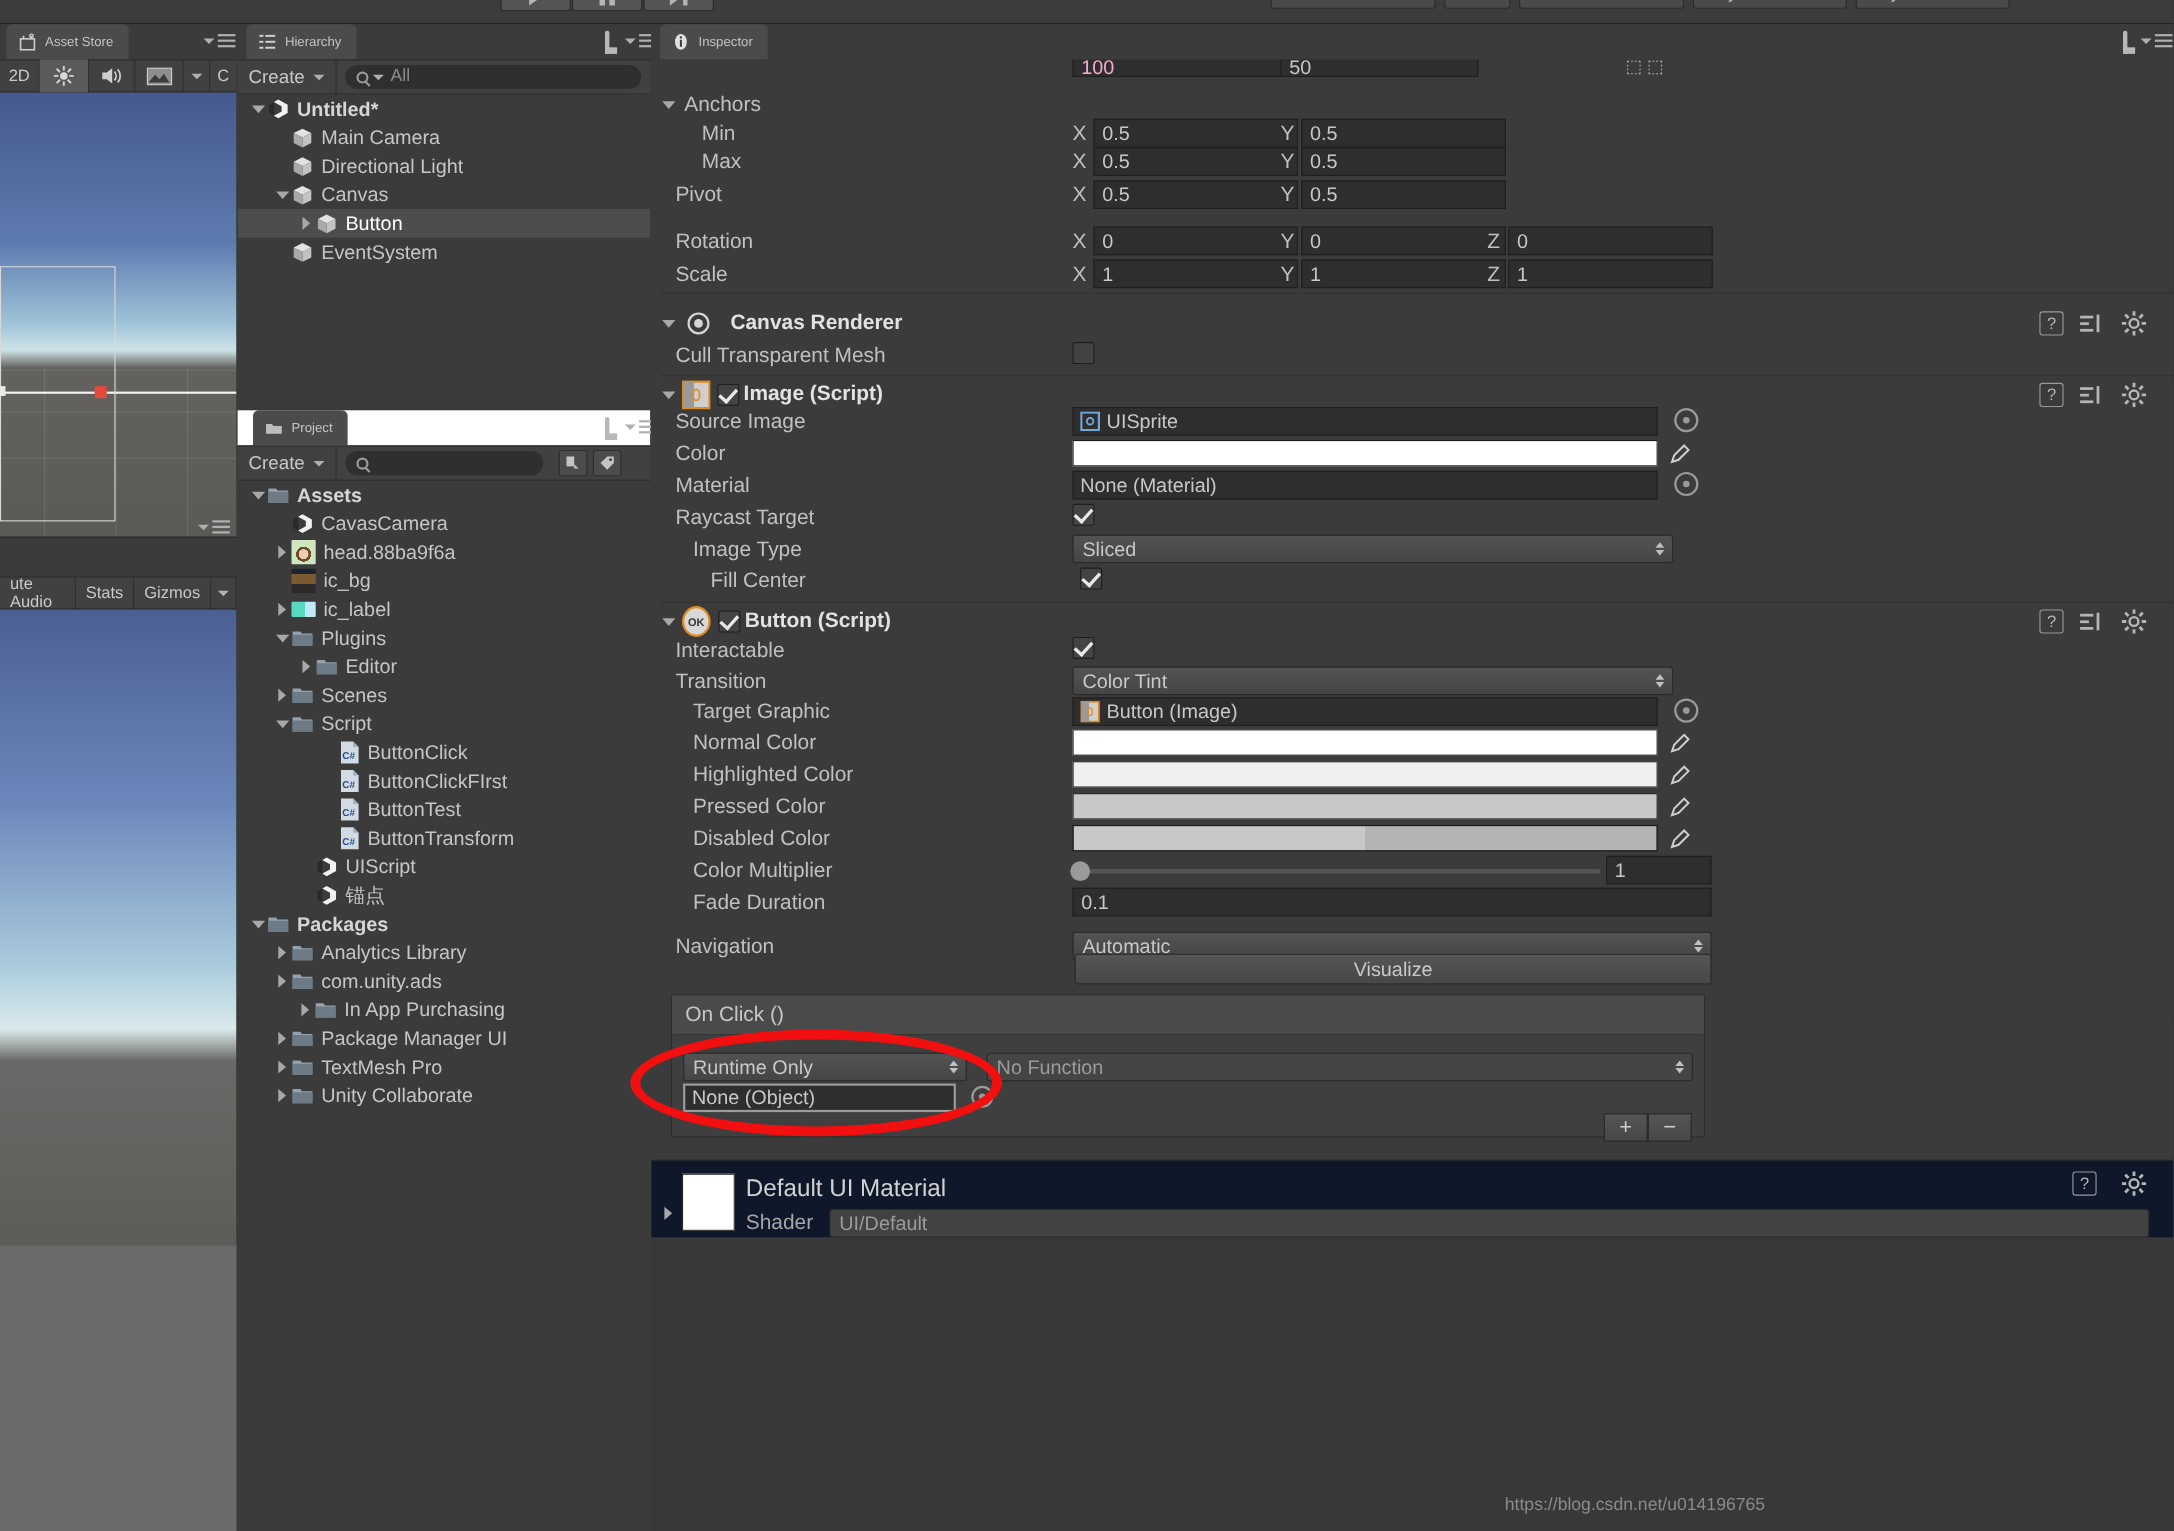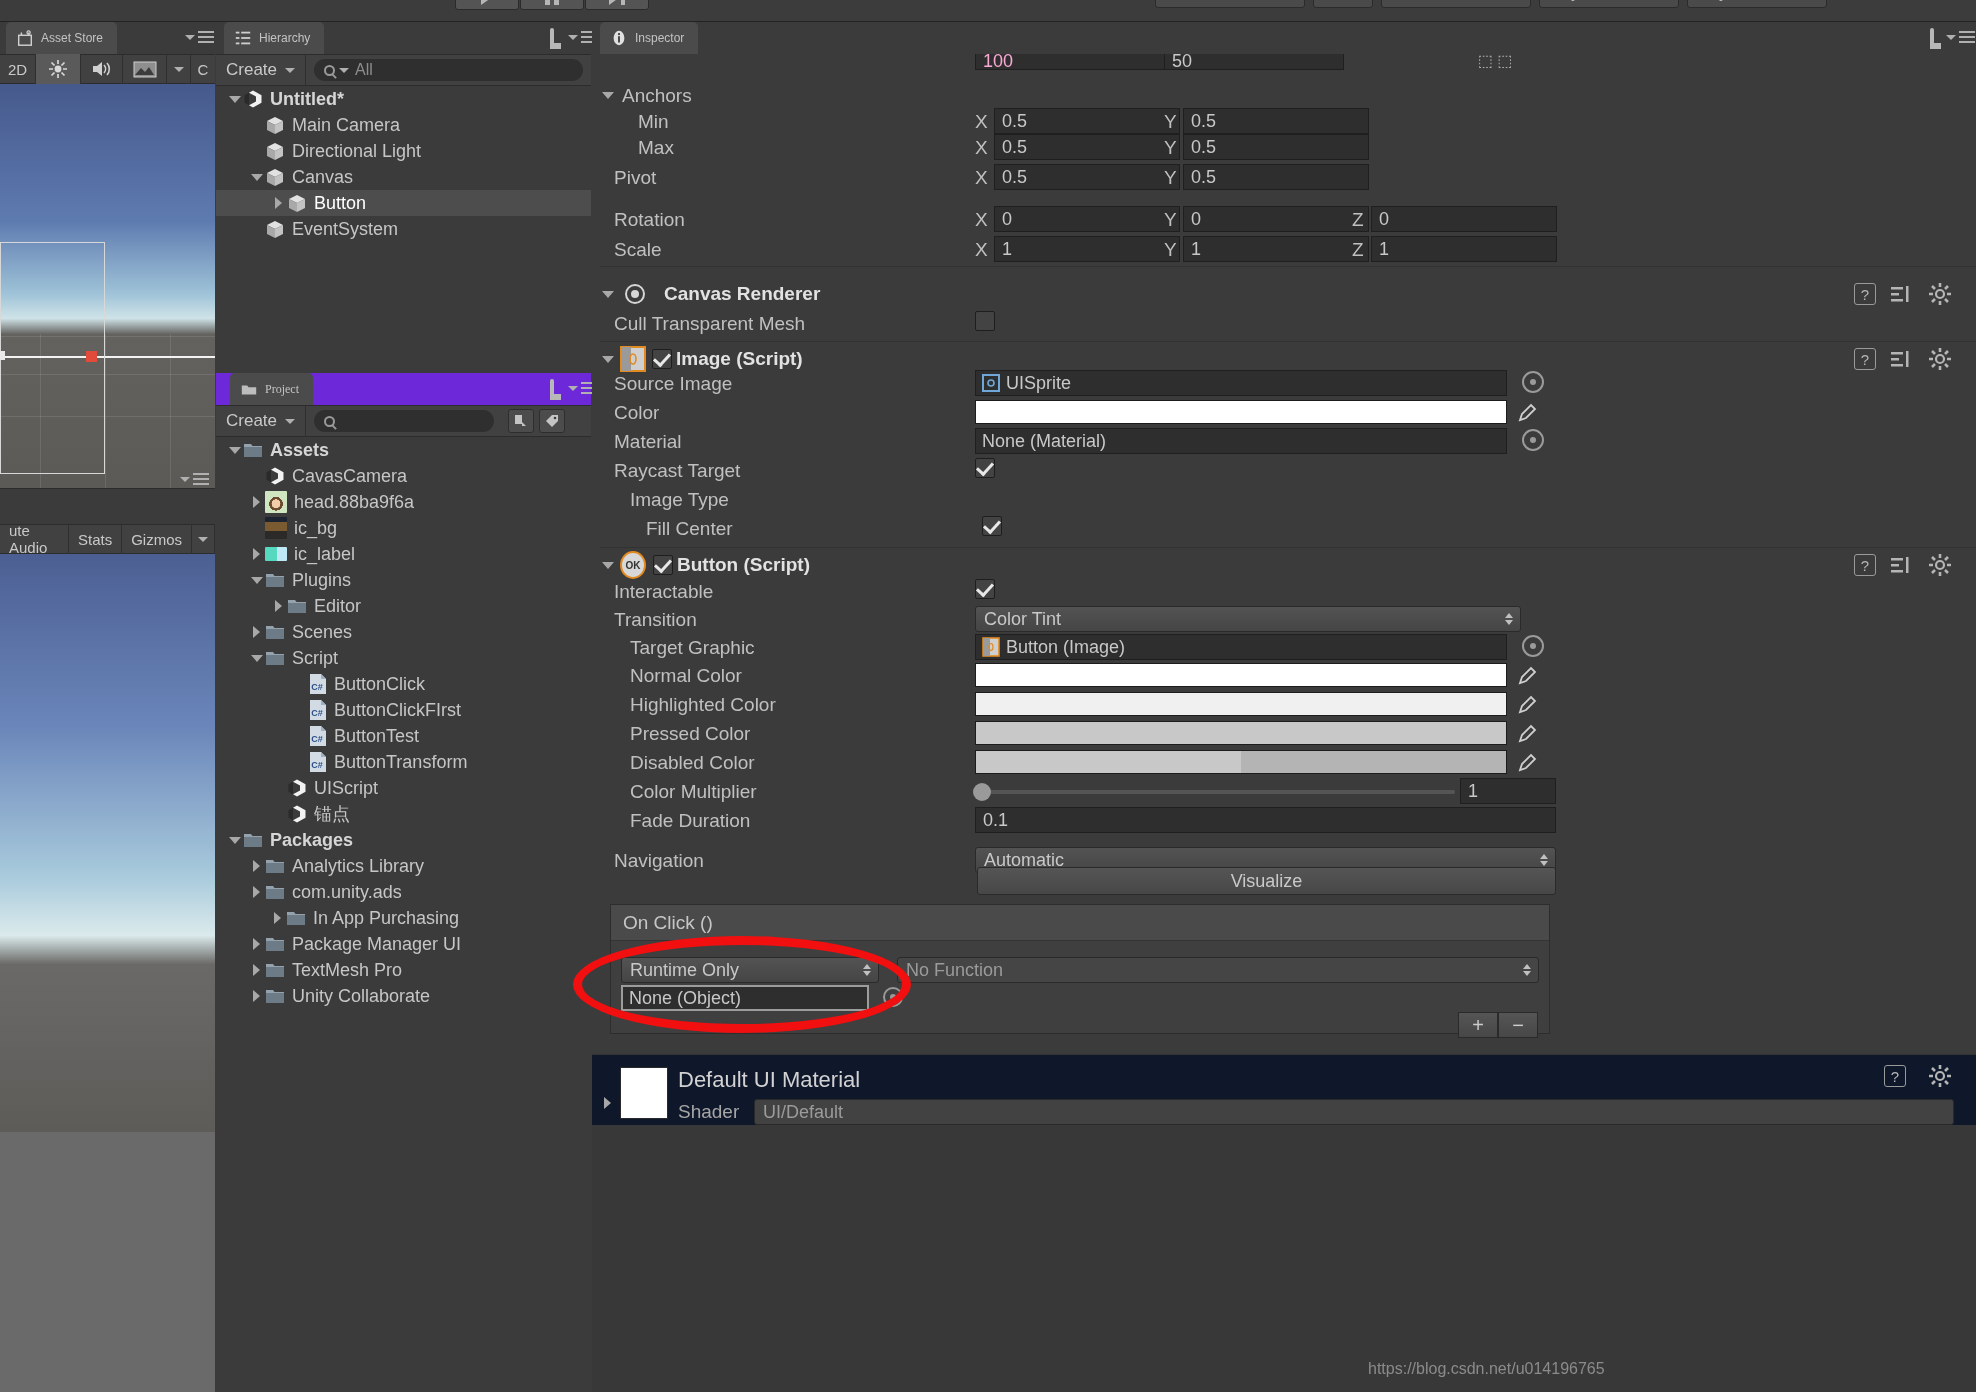--- a/index.html
+++ b/index.html
@@ -112,21 +112,21 @@
   .foldarrow { width:17px;height:17px;flex:none;display:flex;align-items:center;justify-content:center; }
   .fa-dn { width:0;height:0;border-left:6px solid transparent;border-right:6px solid transparent;border-top:7px solid #a8a8a8; }
   .fa-rt { width:0;height:0;border-top:6px solid transparent;border-bottom:6px solid transparent;border-left:7px solid #a8a8a8; }
   .unity-ico { width:20px;height:20px;flex:none; }
   .cube-ico { width:20px;height:19px;flex:none; }
   .rowlabel { margin-left:7px; white-space:nowrap; }
   .rowlabel.bold { font-weight:bold; color:#d6d6d6; }
 
   
   .proj-panel { position:absolute; left:216px; top:373px; width:375px; height:1019px; background:#3b3b3b; }
-  .p-tabbar { position:relative;height:32px;background:#6d28d9;font-family:Liberation Serif, serif; }
+  .p-tabbar { position:relative;height:32px;background:#ffffff; }
   .p-toolbar {
     position:absolute;left:0;top:32px;width:375px;height:32px;background:#414141;
     border-top:1px solid #2c2c2c;border-bottom:1px solid #2c2c2c;display:flex;align-items:center;
   }
   .p-list { position:absolute;left:0;top:64px;width:375px;height:955px;overflow:hidden; }
   .folder-ico { width:20px;height:17px;flex:none; }
   .cs-ico { width:18px;height:22px;flex:none; }
   .thumb { width:22px;height:22px;flex:none;border-radius:1px; }
 
   .icon-btn { width:26px;height:24px;background:#4c4c4c;border:1px solid #2e2e2e;border-radius:3px;
@@ -843,20 +843,27 @@
         <span class="rad-btn" style="position:absolute;left:930px;top:1px"></span>
       </div>
 
       <div style="position:absolute;top:403px;left:0;width:1384px;height:31px">
         <span class="ilabel" style="position:absolute;left:22px;top:3px">Raycast Target</span>
         <span class="chk checked" style="position:absolute;left:383px;top:1px"></span>
       </div>
 
       <div style="position:absolute;top:432px;left:0;width:1384px;height:31px">
         <span class="ilabel" style="position:absolute;left:38px;top:3px">Image Type</span>
+        <div class="dropdn" style="position:absolute;left:383px;top:0;width:546px">
+          <span>Sliced</span>
+          <span class="updown">
+              <span class="ud-up"></span>
+              <span class="ud-dn"></span>
+            </span>
+        </div>
       </div>
 
       <div style="position:absolute;top:461px;left:0;width:1384px;height:31px">
         <span class="ilabel" style="position:absolute;left:54px;top:3px">Fill Center</span>
         <span class="chk checked" style="position:absolute;left:390px;top:1px"></span>
       </div>
 
       <div style="position:absolute;top:493px;left:8px;width:1376px;height:1px;background:#323232"></div>
       <div style="position:absolute;top:494px;left:0;width:1384px;height:34px;display:flex;align-items:center">
         <span class="fa-dn" style="margin-left:10px"></span>

